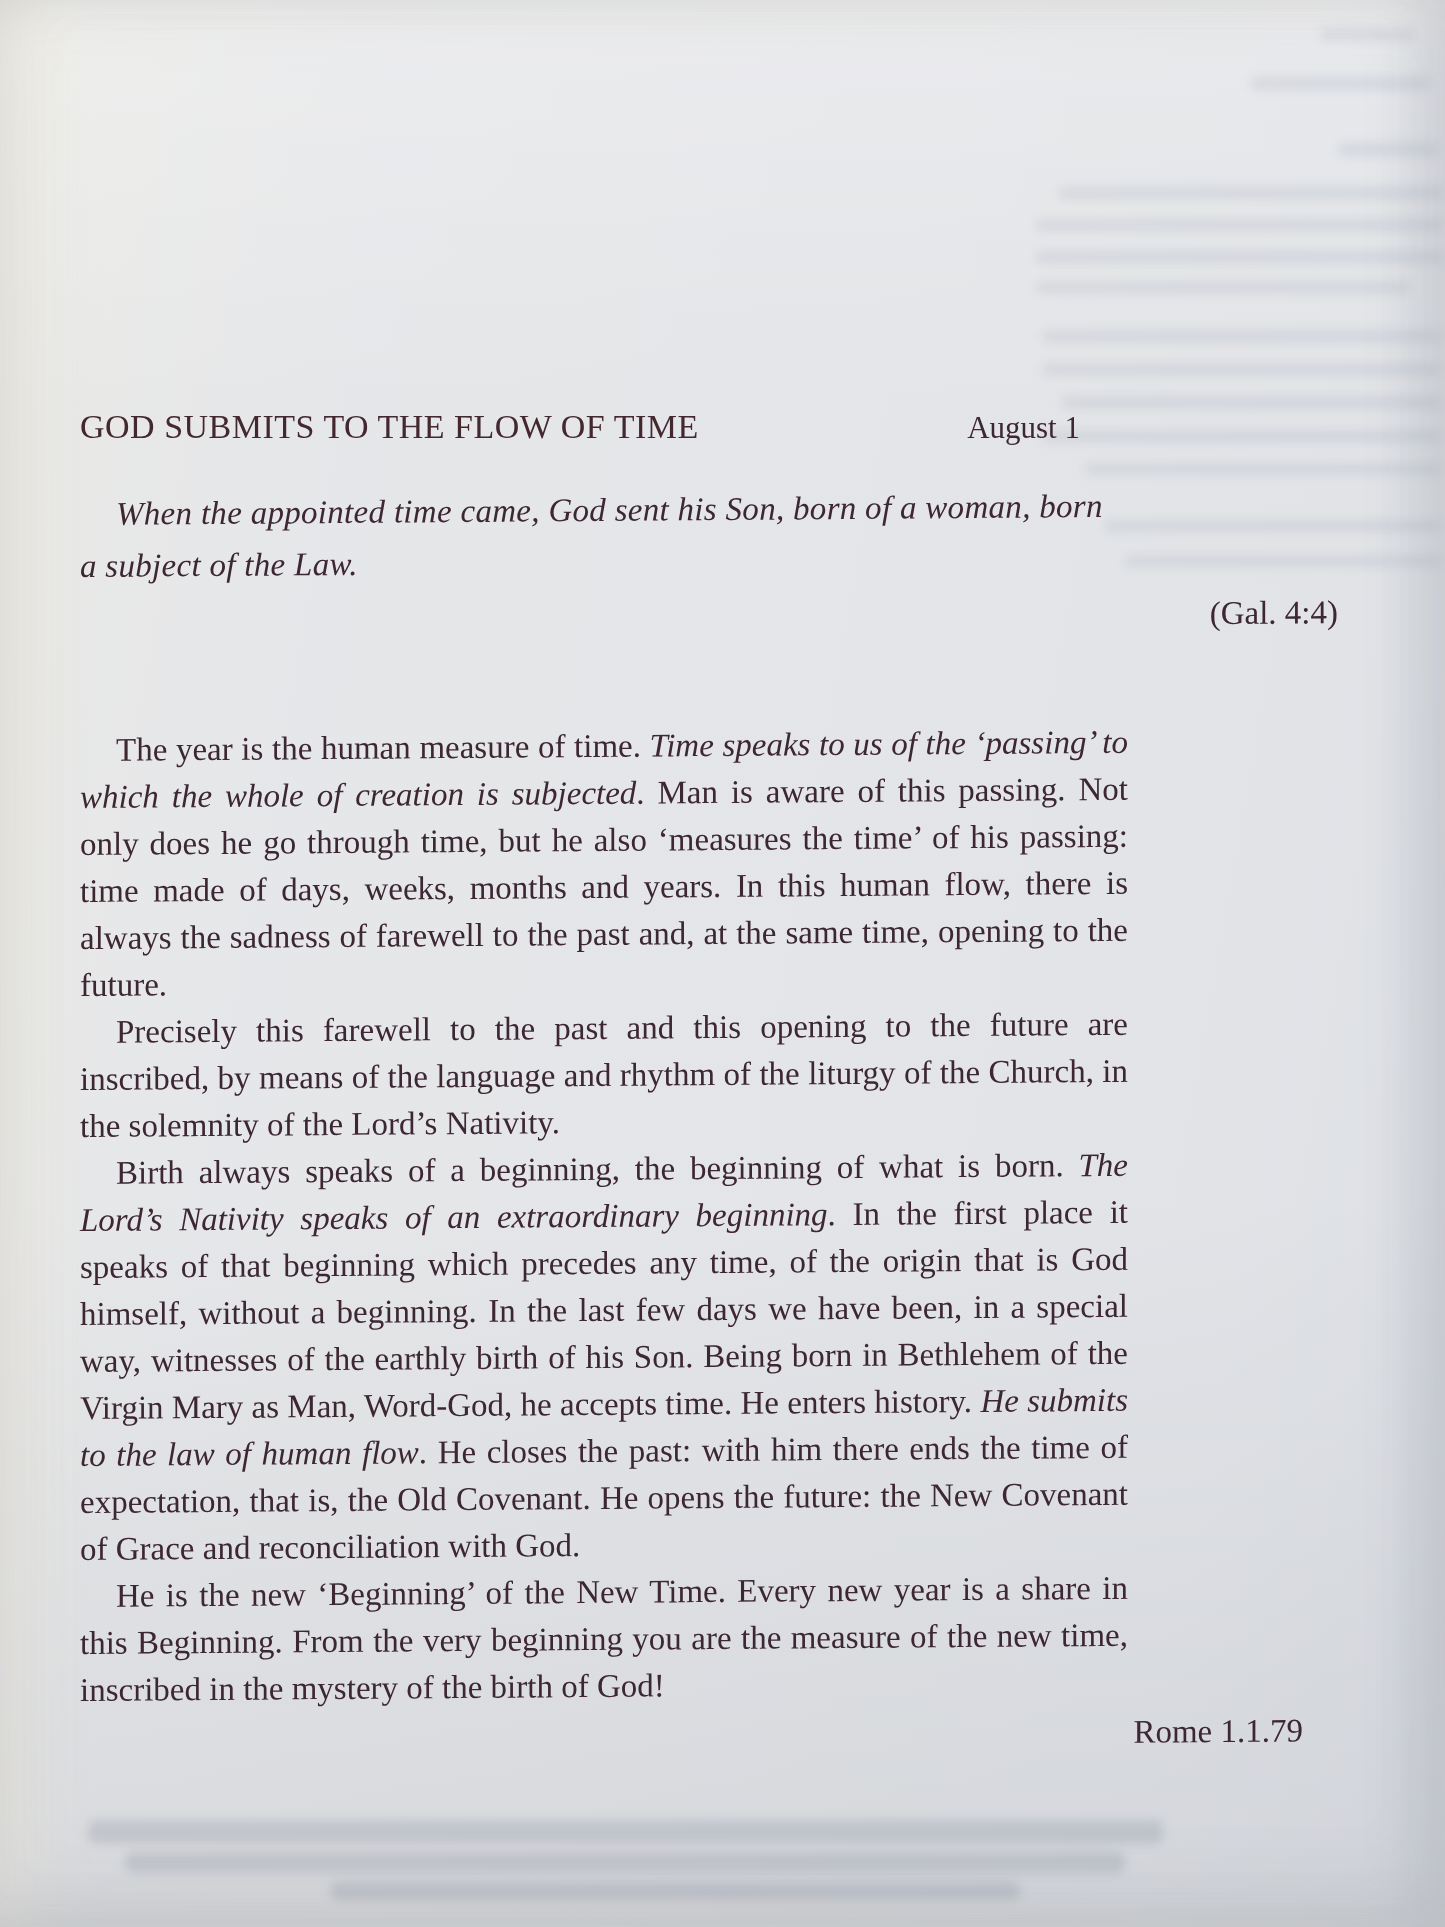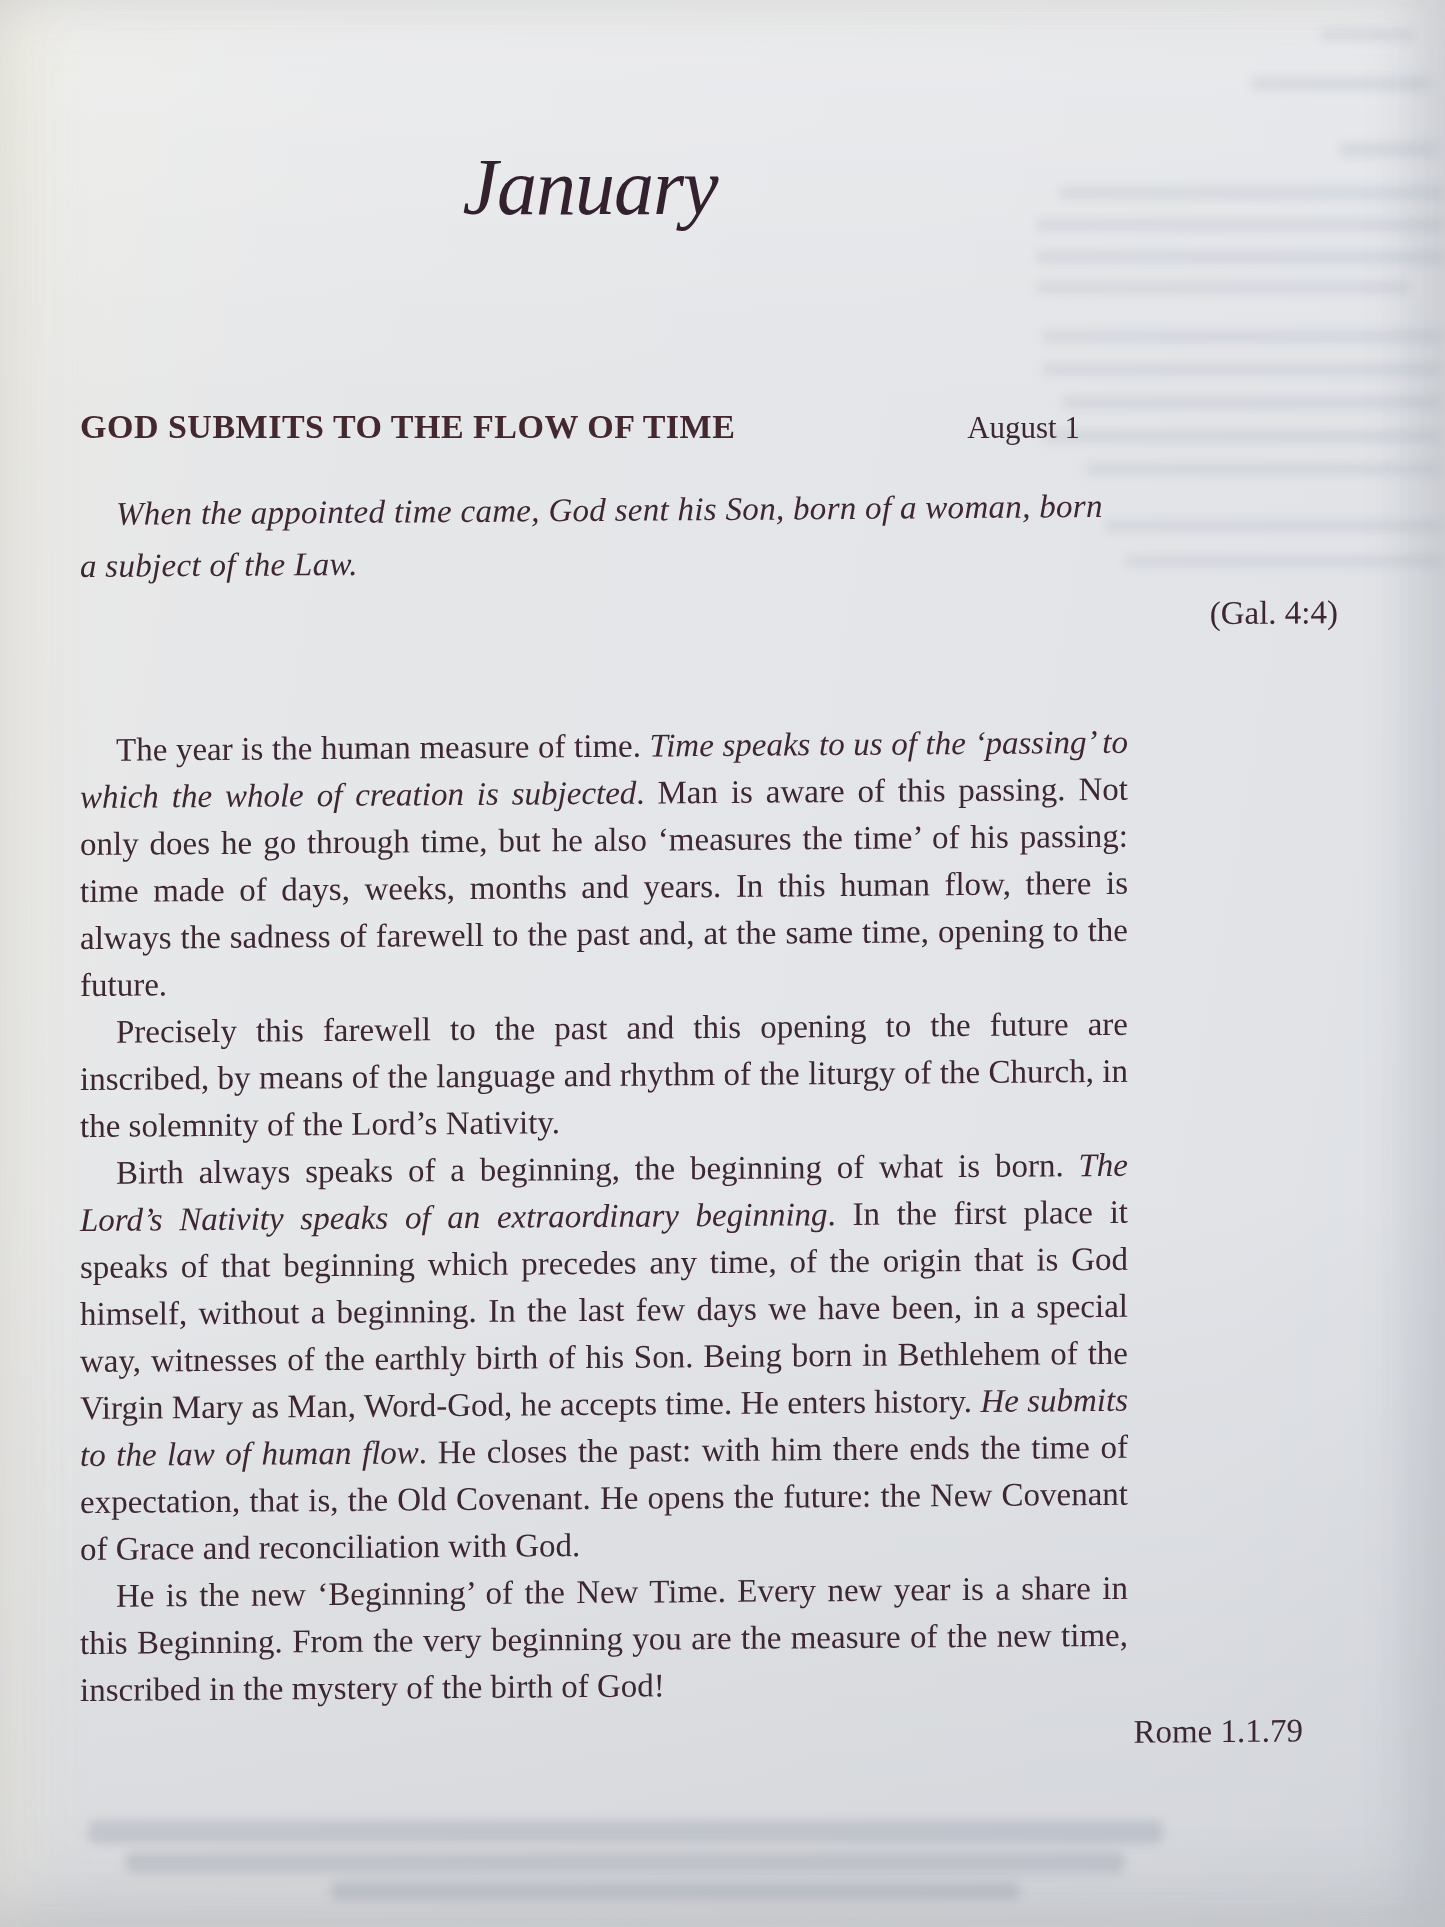--- a/index.html
+++ b/index.html
@@ -52,21 +52,21 @@
 
   .entry-header{
     position:absolute;
     top:408px;left:80px;width:1000px;
     display:flex;
     justify-content:space-between;
     align-items:baseline;
   }
   .entry-heading{
     font-size:34px;
-    font-weight:bold;
+    font-weight:normal;
     letter-spacing:0.5px;
     color:#44282f;
     white-space:nowrap;
   }
   .entry-date{
     font-size:31px;
     color:var(--ink);
   }
 
   .flow{
@@ -123,21 +123,20 @@
   <i class="ghost" style="left:1042px;top:363px;width:398px;height:13px;"></i>
   <i class="ghost" style="left:1062px;top:396px;width:378px;height:13px;"></i>
   <i class="ghost" style="left:1042px;top:430px;width:398px;height:13px;"></i>
   <i class="ghost" style="left:1085px;top:463px;width:355px;height:12px;"></i>
   <i class="ghost" style="left:1105px;top:520px;width:335px;height:12px;"></i>
   <i class="ghost" style="left:1125px;top:555px;width:315px;height:12px;"></i>
   <i class="ghost dark" style="left:88px;top:1820px;width:1075px;height:24px;"></i>
   <i class="ghost dark" style="left:125px;top:1852px;width:1000px;height:21px;"></i>
   <i class="ghost dark" style="left:330px;top:1882px;width:690px;height:18px;"></i>
 
-  <h1 class="month">January</h1>
 
   <div class="entry-header">
     <span class="entry-heading">GOD SUBMITS TO THE FLOW OF TIME</span>
     <span class="entry-date">August 1</span>
   </div>
 
   <div class="flow">
     <p class="quote">When the appointed time came, God sent his Son, born of a woman, born a subject of the Law.</p>
     <div class="reference">(Gal. 4:4)</div>
     <div class="entry-body">

